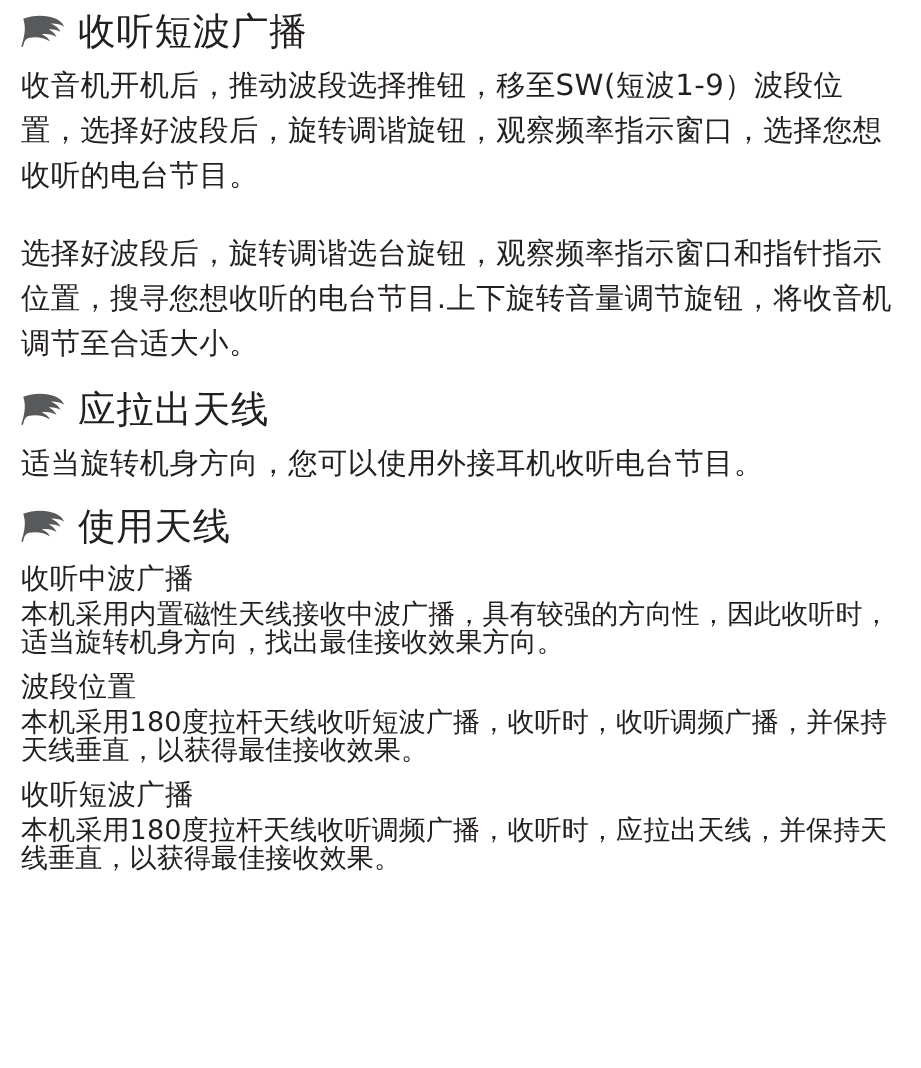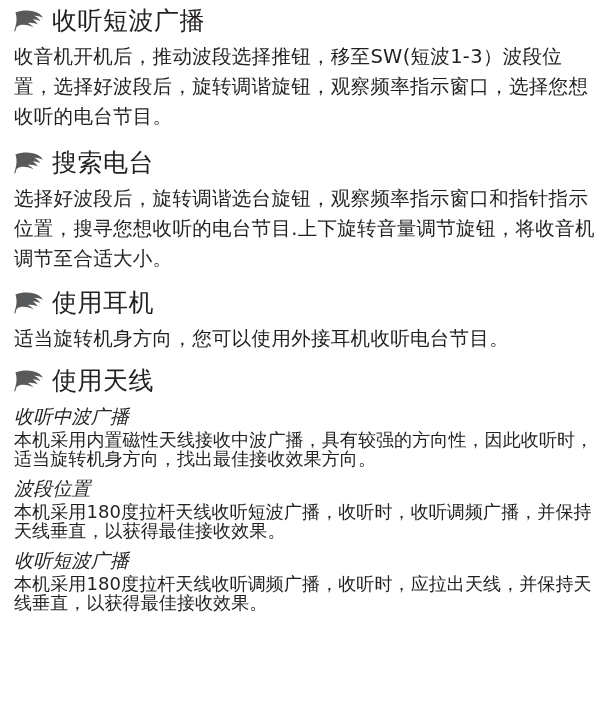--- a/index.html
+++ b/index.html
@@ -53,21 +53,20 @@
     margin: 6px 0 0 0;
     text-align: left;
   }
 
   
   .sub-title {
     font-size: 19px;
     line-height: 28px;
     margin: 6px 0 0 0;
     letter-spacing: 0.2px;
-    font-style: italic;
   }
   .body-sm {
     font-size: 18px;
     line-height: 19px;
     letter-spacing: 0.1px;
     margin: 0;
   }
 
   .gap-1 { height: 16px; }
   .gap-2 { height: 14px; }
@@ -77,39 +76,33 @@
 <body>
 
 <div class="page">
 
   <div class="section-head">
     <svg class="leaf-icon" viewBox="0 0 30 26">
       <path d="M1.5 4.5 C7 2.5 13 2.0 19 3.2 C24 4.2 27.5 6.6 28.8 9.8 C26.6 8.4 23.4 7.6 20.0 7.7 C23.0 9.0 25.2 10.9 26.4 13.2 C24.2 12.0 21.4 11.4 18.6 11.6 C21.0 12.9 22.8 14.6 23.7 16.6 C21.0 15.0 17.4 14.3 13.8 14.9 C16.4 16.0 18.4 17.6 19.4 19.6 C15.6 17.2 10.4 16.2 5.6 17.2 C4.0 17.6 2.8 18.6 2.2 20.0 L1.2 23.4 L0.2 23.0 L1.6 18.0 C2.6 14.2 3.0 10.2 2.0 6.4 Z" fill="#58595b"></path>
     </svg>
     <div class="section-title">收听短波广播</div>
   </div>
-  <p class="body-lg">收音机开机后，推动波段选择推钮，移至SW(短波1-3）波段位置，选择好波段后，旋转调谐旋钮，观察频率指示窗口，选择您想收听的电台节目。</p>
+  <p class="body-lg">收音机开机后，推动波段选择推钮，移至SW(短波1-9）波段位置，选择好波段后，旋转调谐旋钮，观察频率指示窗口，选择您想收听的电台节目。</p>
 
   <div class="gap-1"></div>
 
-  <div class="section-head">
-    <svg class="leaf-icon" viewBox="0 0 30 26">
-      <path d="M1.5 4.5 C7 2.5 13 2.0 19 3.2 C24 4.2 27.5 6.6 28.8 9.8 C26.6 8.4 23.4 7.6 20.0 7.7 C23.0 9.0 25.2 10.9 26.4 13.2 C24.2 12.0 21.4 11.4 18.6 11.6 C21.0 12.9 22.8 14.6 23.7 16.6 C21.0 15.0 17.4 14.3 13.8 14.9 C16.4 16.0 18.4 17.6 19.4 19.6 C15.6 17.2 10.4 16.2 5.6 17.2 C4.0 17.6 2.8 18.6 2.2 20.0 L1.2 23.4 L0.2 23.0 L1.6 18.0 C2.6 14.2 3.0 10.2 2.0 6.4 Z" fill="#58595b"></path>
-    </svg>
-    <div class="section-title">搜索电台</div>
-  </div>
   <p class="body-lg">选择好波段后，旋转调谐选台旋钮，观察频率指示窗口和指针指示位置，搜寻您想收听的电台节目.上下旋转音量调节旋钮，将收音机调节至合适大小。</p>
 
   <div class="gap-2"></div>
 
   <div class="section-head">
     <svg class="leaf-icon" viewBox="0 0 30 26">
       <path d="M1.5 4.5 C7 2.5 13 2.0 19 3.2 C24 4.2 27.5 6.6 28.8 9.8 C26.6 8.4 23.4 7.6 20.0 7.7 C23.0 9.0 25.2 10.9 26.4 13.2 C24.2 12.0 21.4 11.4 18.6 11.6 C21.0 12.9 22.8 14.6 23.7 16.6 C21.0 15.0 17.4 14.3 13.8 14.9 C16.4 16.0 18.4 17.6 19.4 19.6 C15.6 17.2 10.4 16.2 5.6 17.2 C4.0 17.6 2.8 18.6 2.2 20.0 L1.2 23.4 L0.2 23.0 L1.6 18.0 C2.6 14.2 3.0 10.2 2.0 6.4 Z" fill="#58595b"></path>
     </svg>
-    <div class="section-title">使用耳机</div>
+    <div class="section-title">应拉出天线</div>
   </div>
   <p class="body-lg">适当旋转机身方向，您可以使用外接耳机收听电台节目。</p>
 
   <div class="gap-3"></div>
 
   <div class="section-head">
     <svg class="leaf-icon" viewBox="0 0 30 26">
       <path d="M1.5 4.5 C7 2.5 13 2.0 19 3.2 C24 4.2 27.5 6.6 28.8 9.8 C26.6 8.4 23.4 7.6 20.0 7.7 C23.0 9.0 25.2 10.9 26.4 13.2 C24.2 12.0 21.4 11.4 18.6 11.6 C21.0 12.9 22.8 14.6 23.7 16.6 C21.0 15.0 17.4 14.3 13.8 14.9 C16.4 16.0 18.4 17.6 19.4 19.6 C15.6 17.2 10.4 16.2 5.6 17.2 C4.0 17.6 2.8 18.6 2.2 20.0 L1.2 23.4 L0.2 23.0 L1.6 18.0 C2.6 14.2 3.0 10.2 2.0 6.4 Z" fill="#58595b"></path>
     </svg>
     <div class="section-title">使用天线</div>

